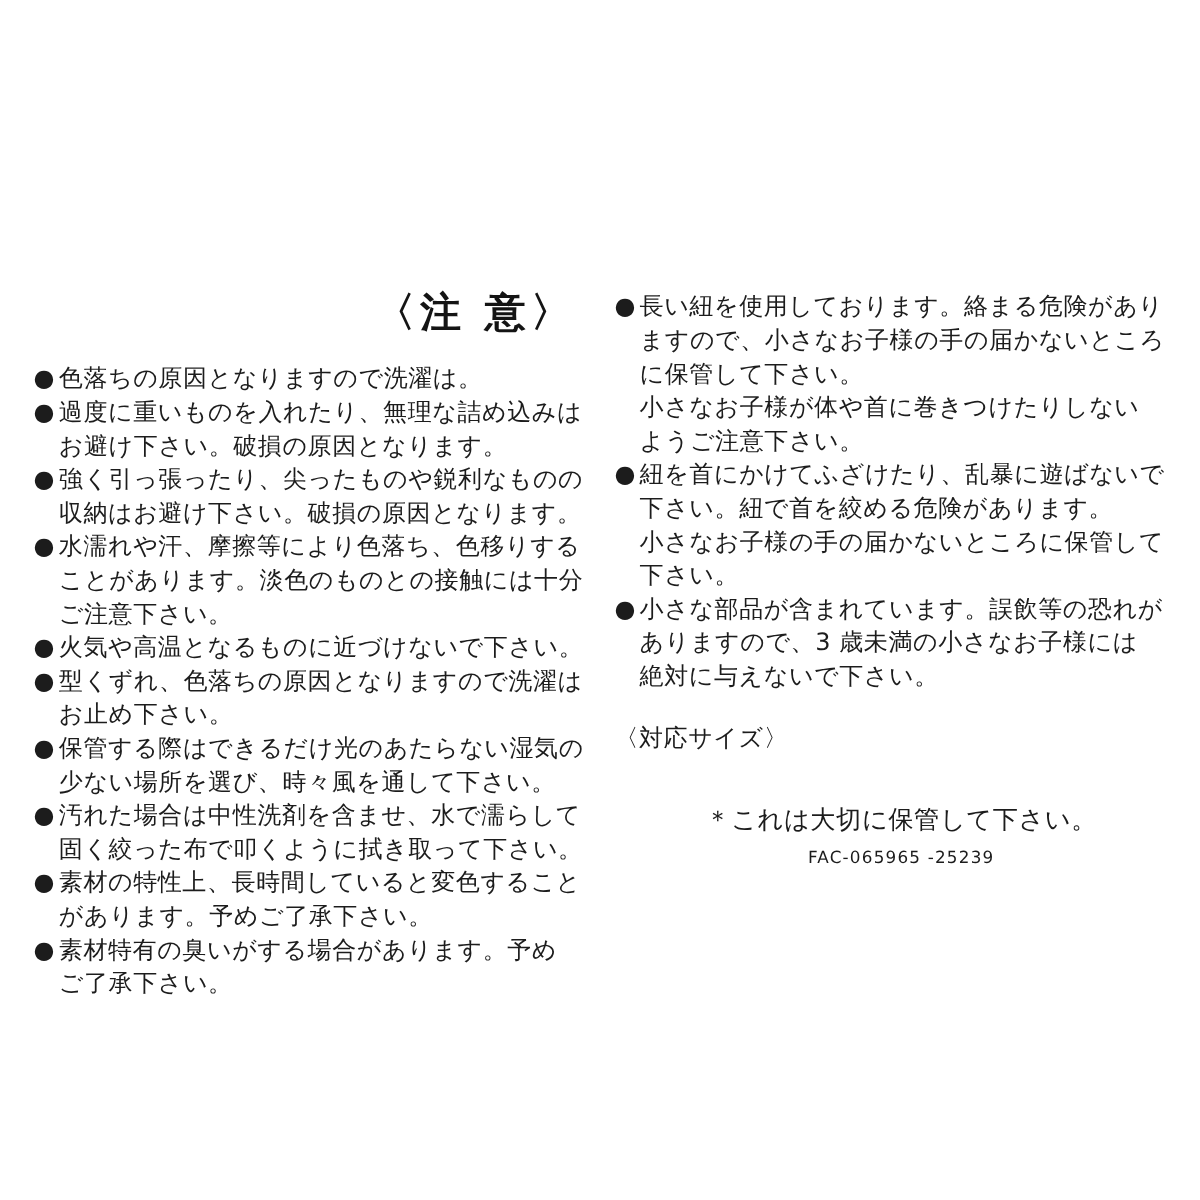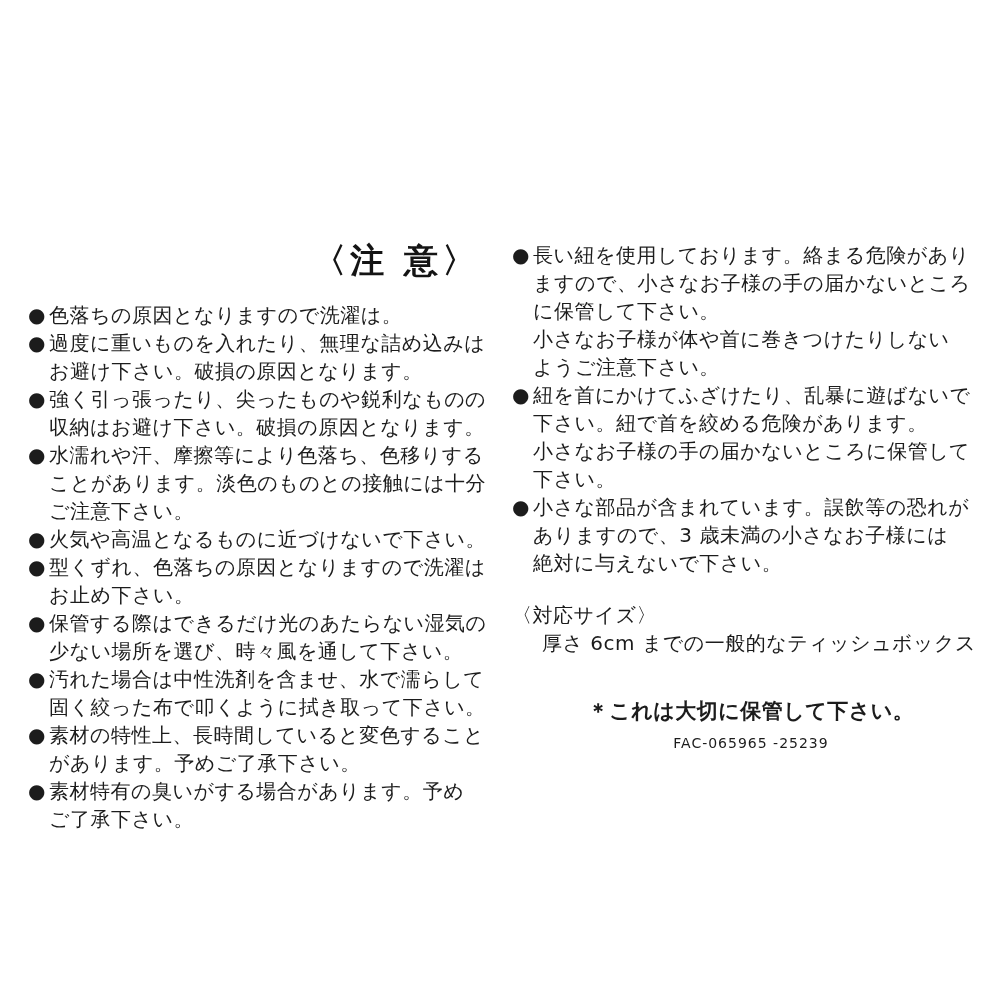--- a/index.html
+++ b/index.html
@@ -74,21 +74,20 @@
     padding-left: 30px;
     white-space: pre-line;
   }
   .footer {
     margin-top: 40px;
     text-align: center;
   }
   .footer .note {
     font-size: 21px;
     letter-spacing: 0.5px;
-    font-weight: bold;
   }
   .footer .code {
     font-size: 14px;
     letter-spacing: 1px;
     margin-top: 4px;
     font-family: "DejaVu Sans", sans-serif;
   }
 </style>
 </head>
 <body>
@@ -168,21 +167,20 @@
     </div>
     <div class="bullet">
       <span class="mark">●</span>
       <span class="txt">小さな部品が含まれています。誤飲等の恐れが
 ありますので、3 歳未満の小さなお子様には
 絶対に与えないで下さい。</span>
     </div>
 
     <div class="size-section">
       <div class="size-heading">〈対応サイズ〉</div>
-      <div class="size-value">厚さ 6cm までの一般的なティッシュボックス</div>
     </div>
 
     <div class="footer">
       <div class="note">＊これは大切に保管して下さい。</div>
       <div class="code">FAC-065965 -25239</div>
     </div>
   </div>
 
 </div>
 

